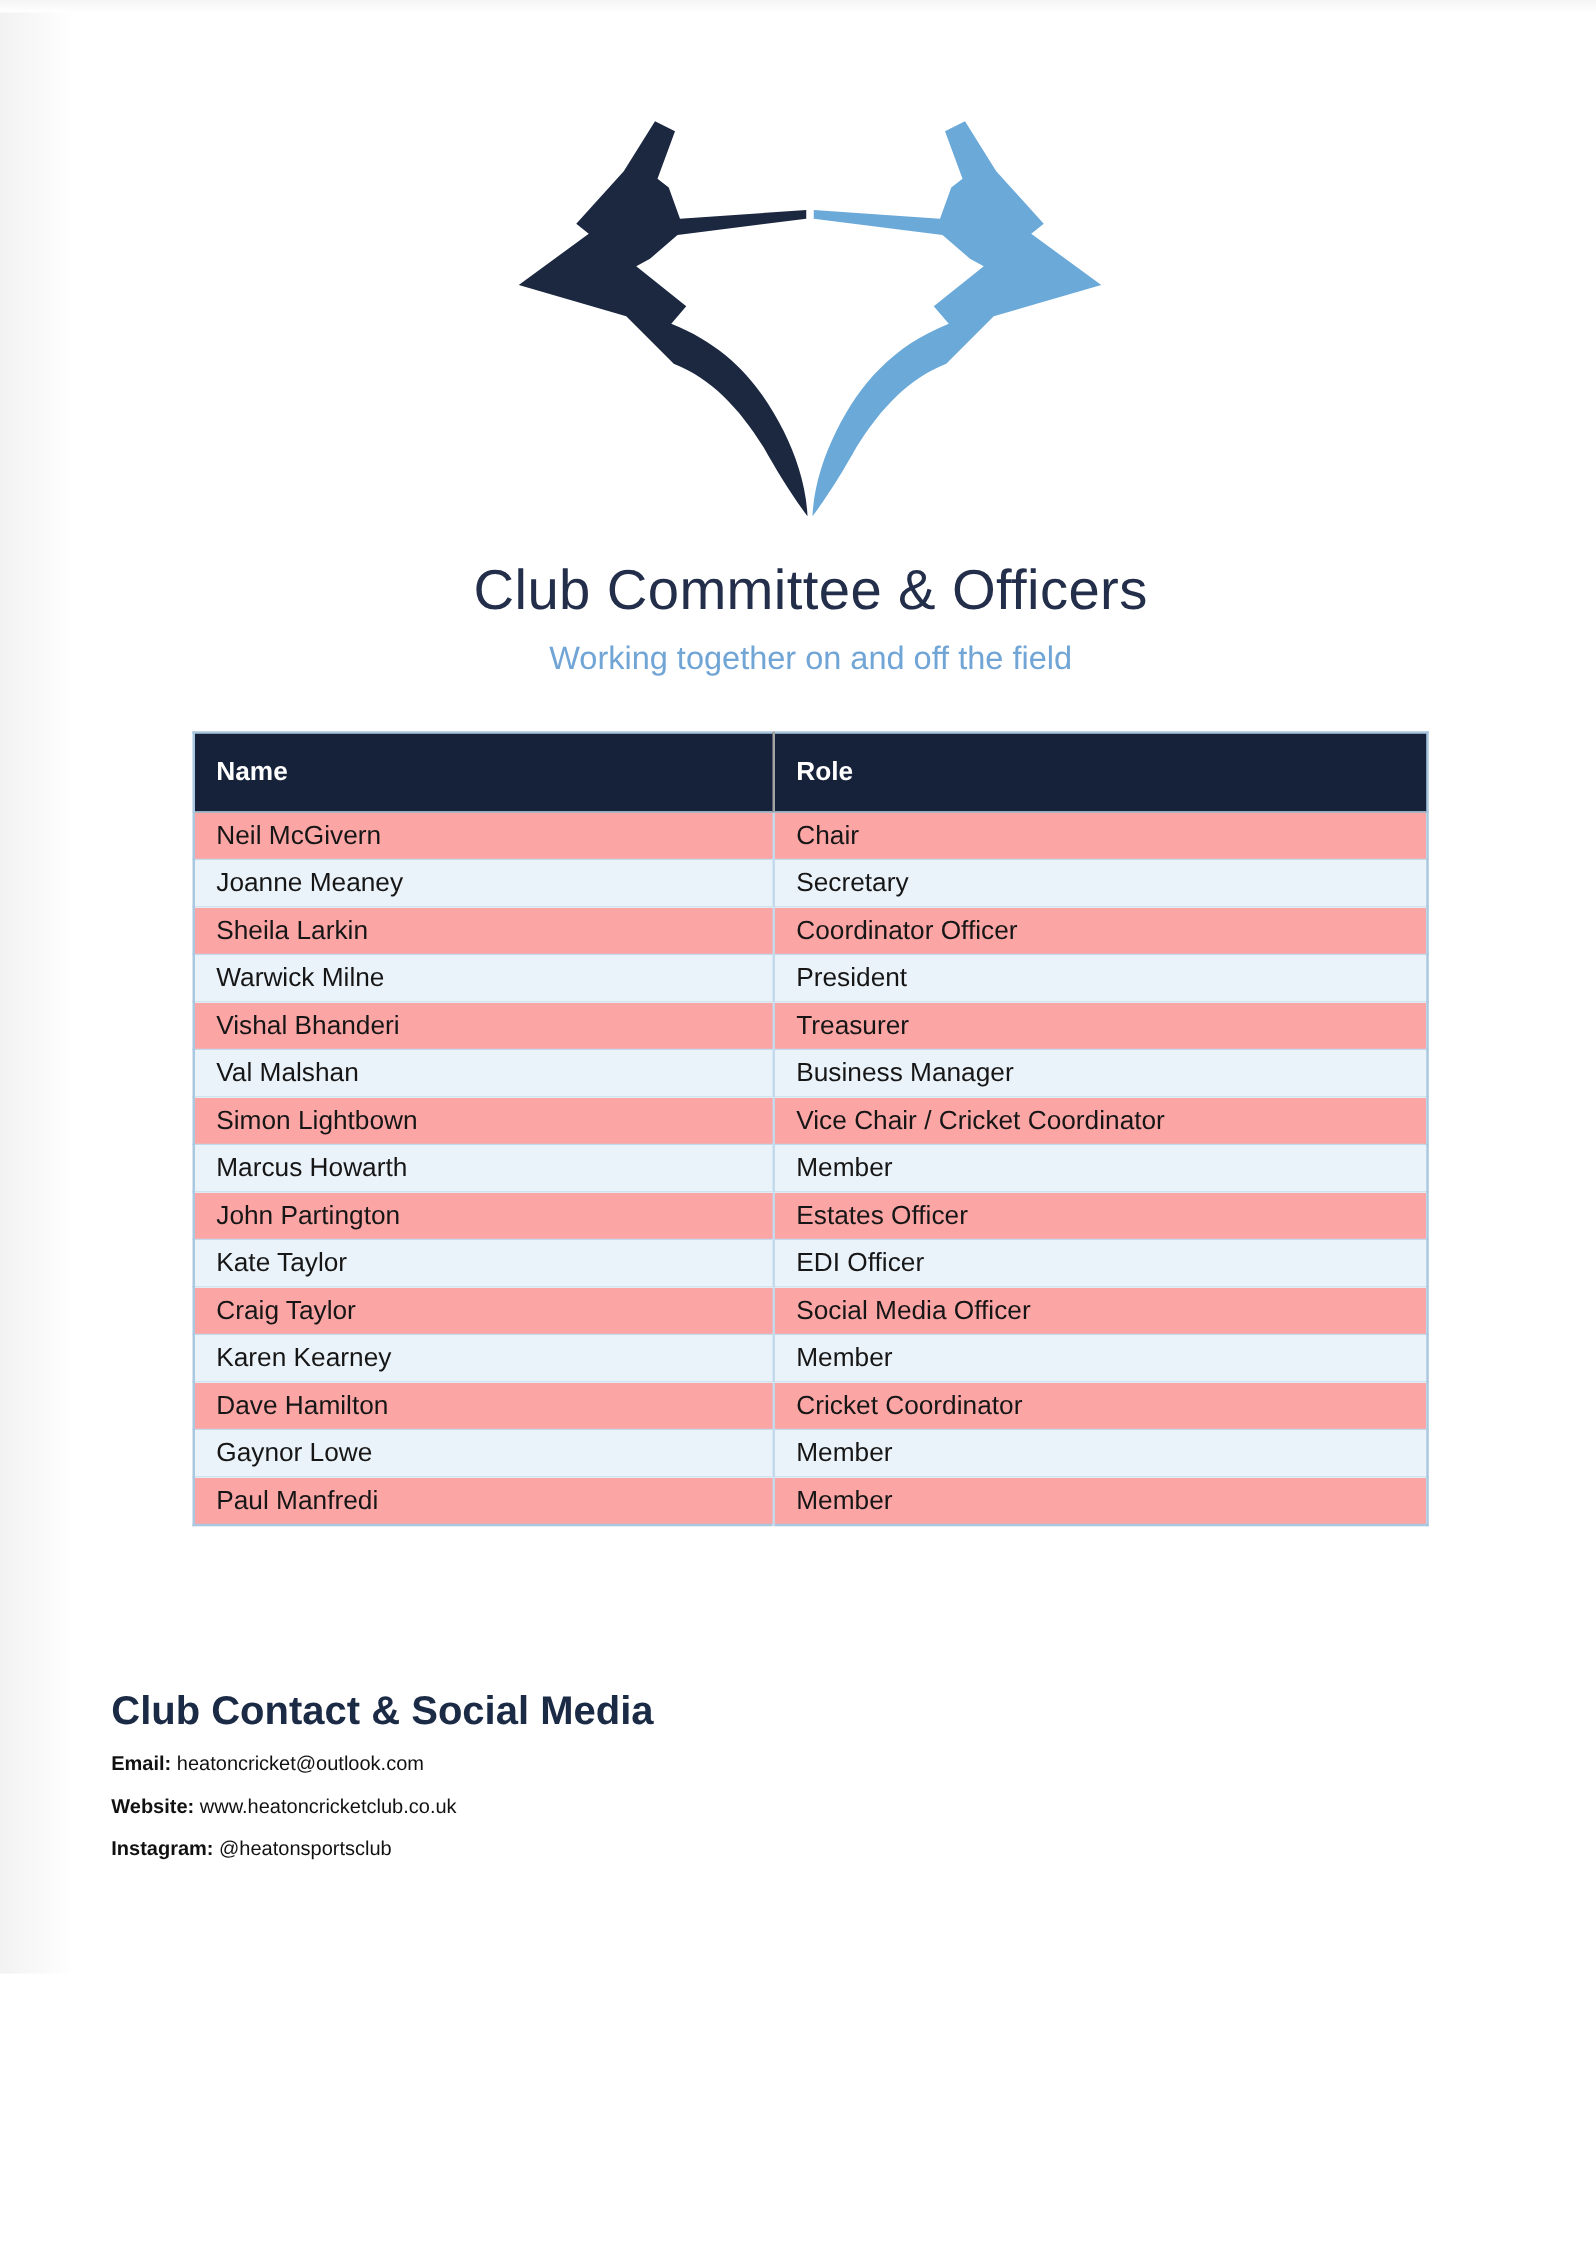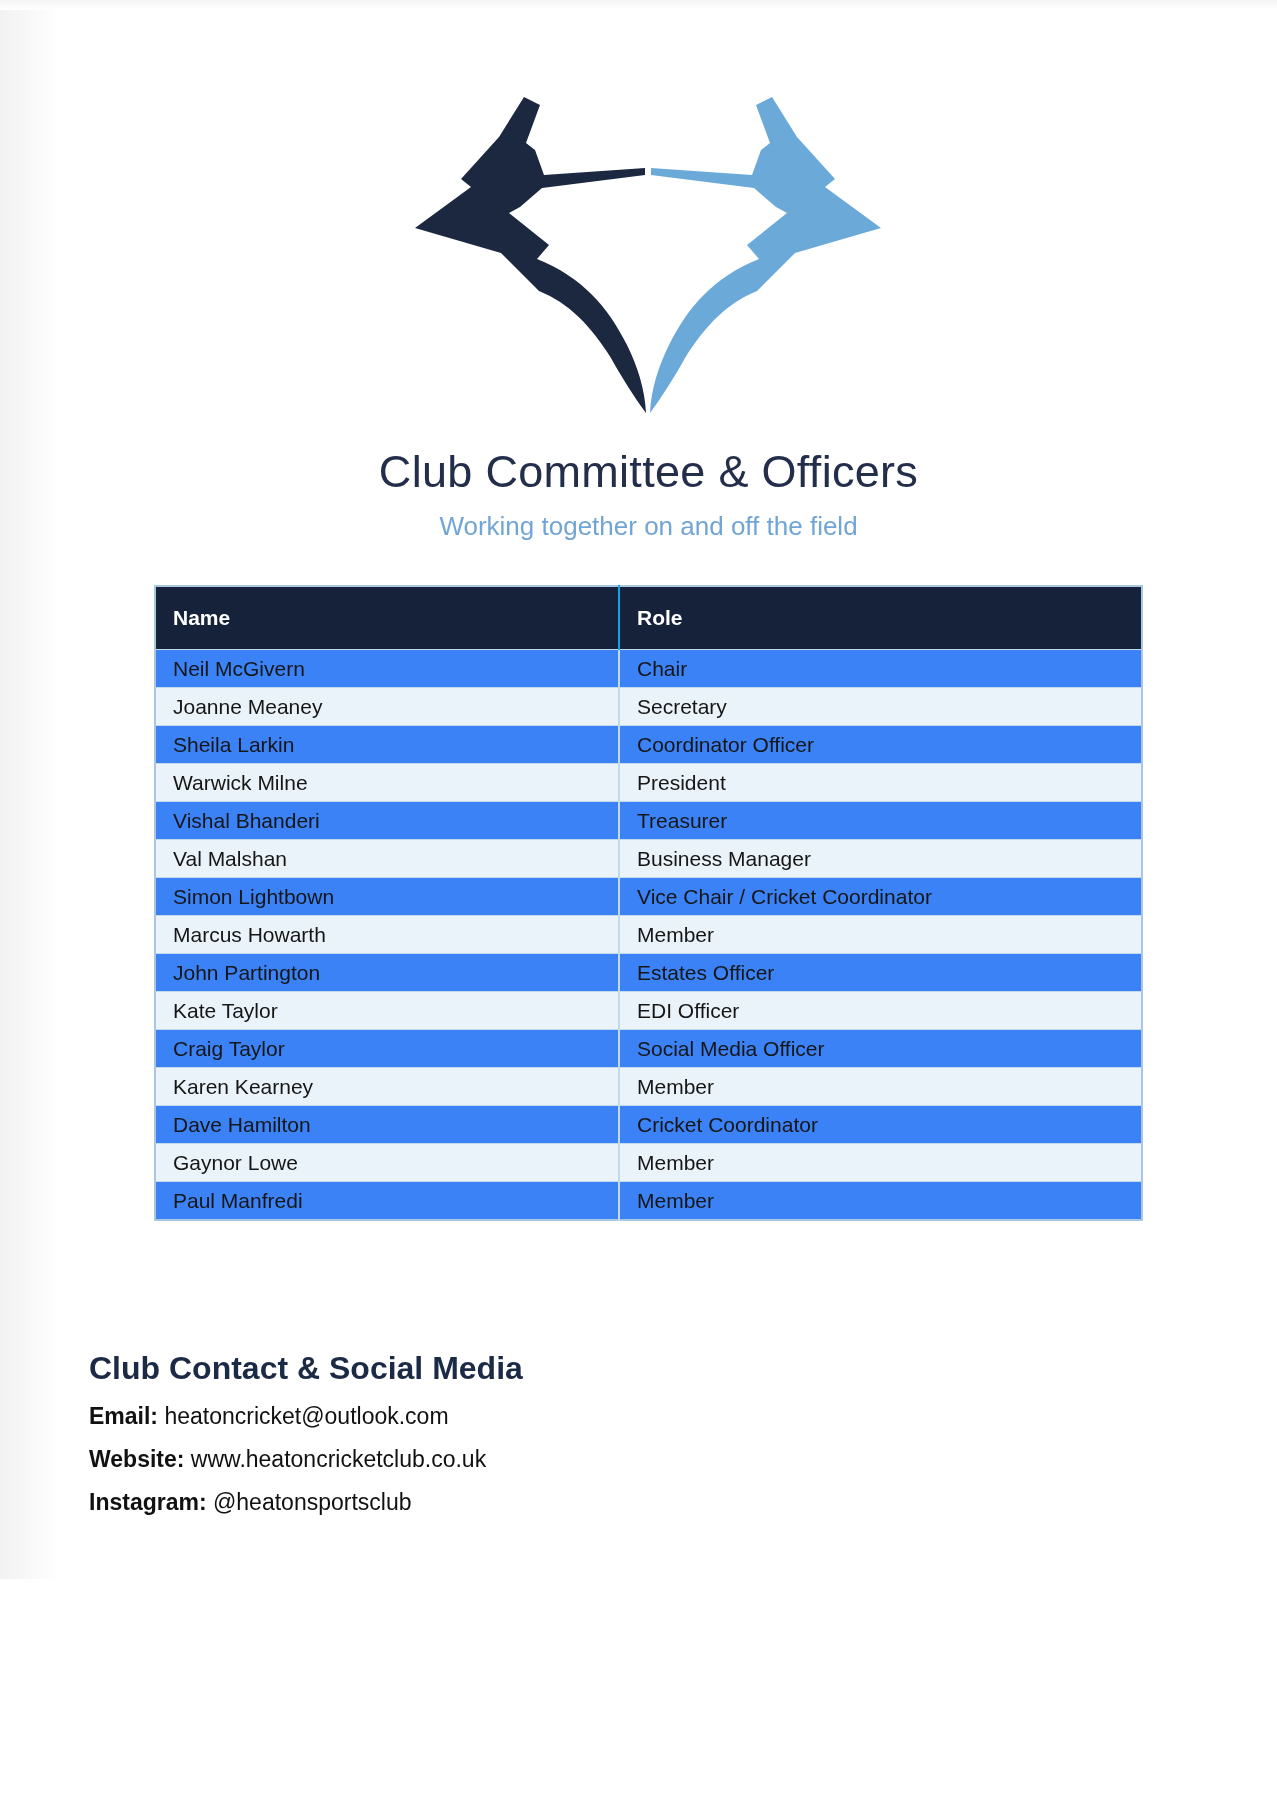--- a/index.html
+++ b/index.html
@@ -33,35 +33,35 @@
     position:absolute;left:154px;top:585px;width:989px;
     border-collapse:collapse;table-layout:fixed;
     border:2px solid #a9c8df;
   }
   table.committee col.c1{width:464px;}
   table.committee th{
     background:#16213a;color:#ffffff;
     height:62px;font-size:21px;font-weight:bold;
     text-align:left;padding:0 0 0 17px;
   }
-  table.committee th:first-child{border-right:2px solid #0ea5e9;}
+  table.committee th:first-child{border-right:2px solid #a3a3a3;}
   table.committee td{
     height:37px;font-size:21px;color:#161616;
-    padding:0 0 0 17px;background:#3b82f6;
+    padding:0 0 0 17px;background:#fca5a5;
     border-top:1px solid #c3daec;
     white-space:nowrap;overflow:hidden;
   }
   table.committee td:first-child{border-right:2px solid #c3daec;}
   table.committee tr:nth-child(even) td{background:#ebf3fa;}
 
   .contact{position:absolute;left:89px;top:1350px;}
   .contact-heading{
     margin:0 0 16px 0;font-size:32px;font-weight:bold;color:#1b2a45;
   }
-  .contact-item{font-size:23px;color:#111111;margin:0 0 16px 0;}
+  .contact-item{font-size:16px;color:#111111;margin:0 0 16px 0;}
   .contact-item b{font-weight:bold;}
 </style>
 </head>
 <body>
 
 <div class="sheet">
   <div class="edge-left"></div>
   <div class="edge-top"></div>
 
   <div class="logo-wrap">

